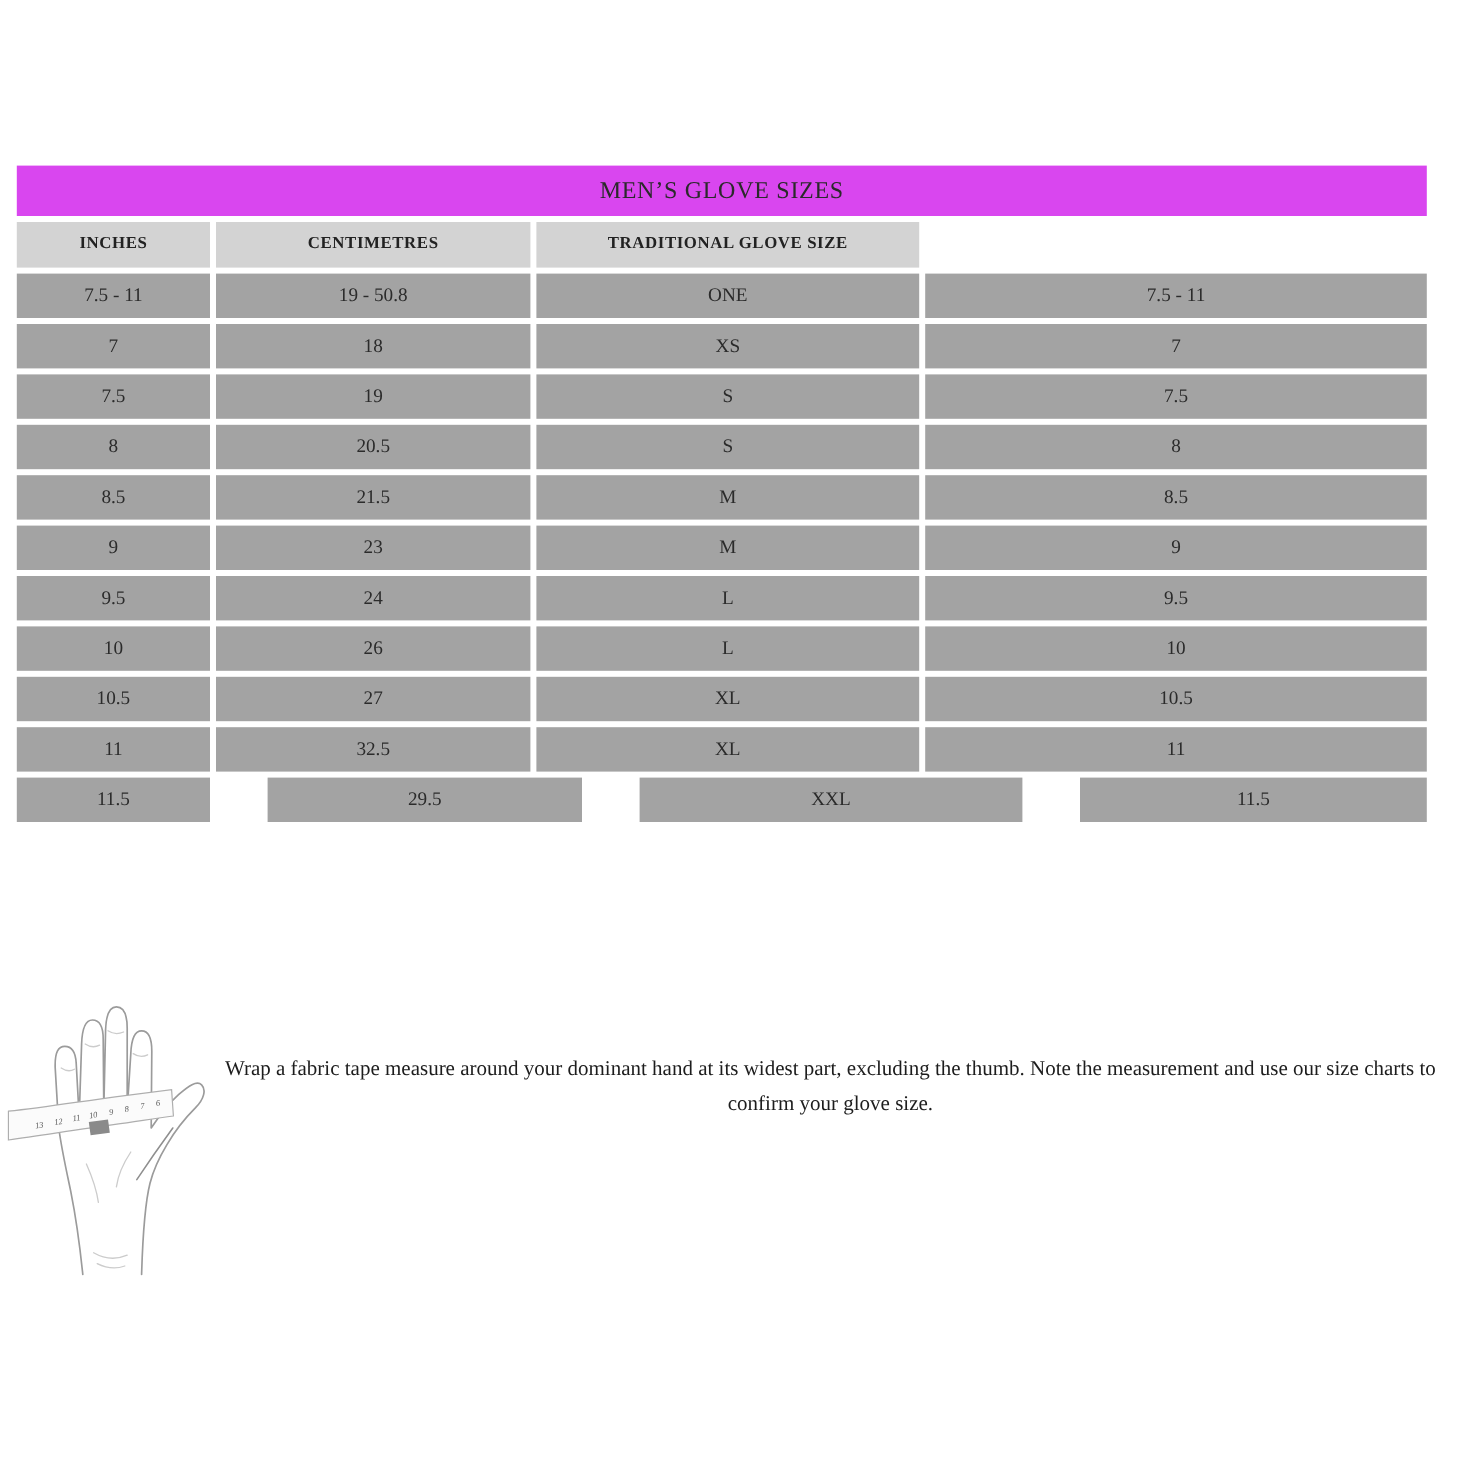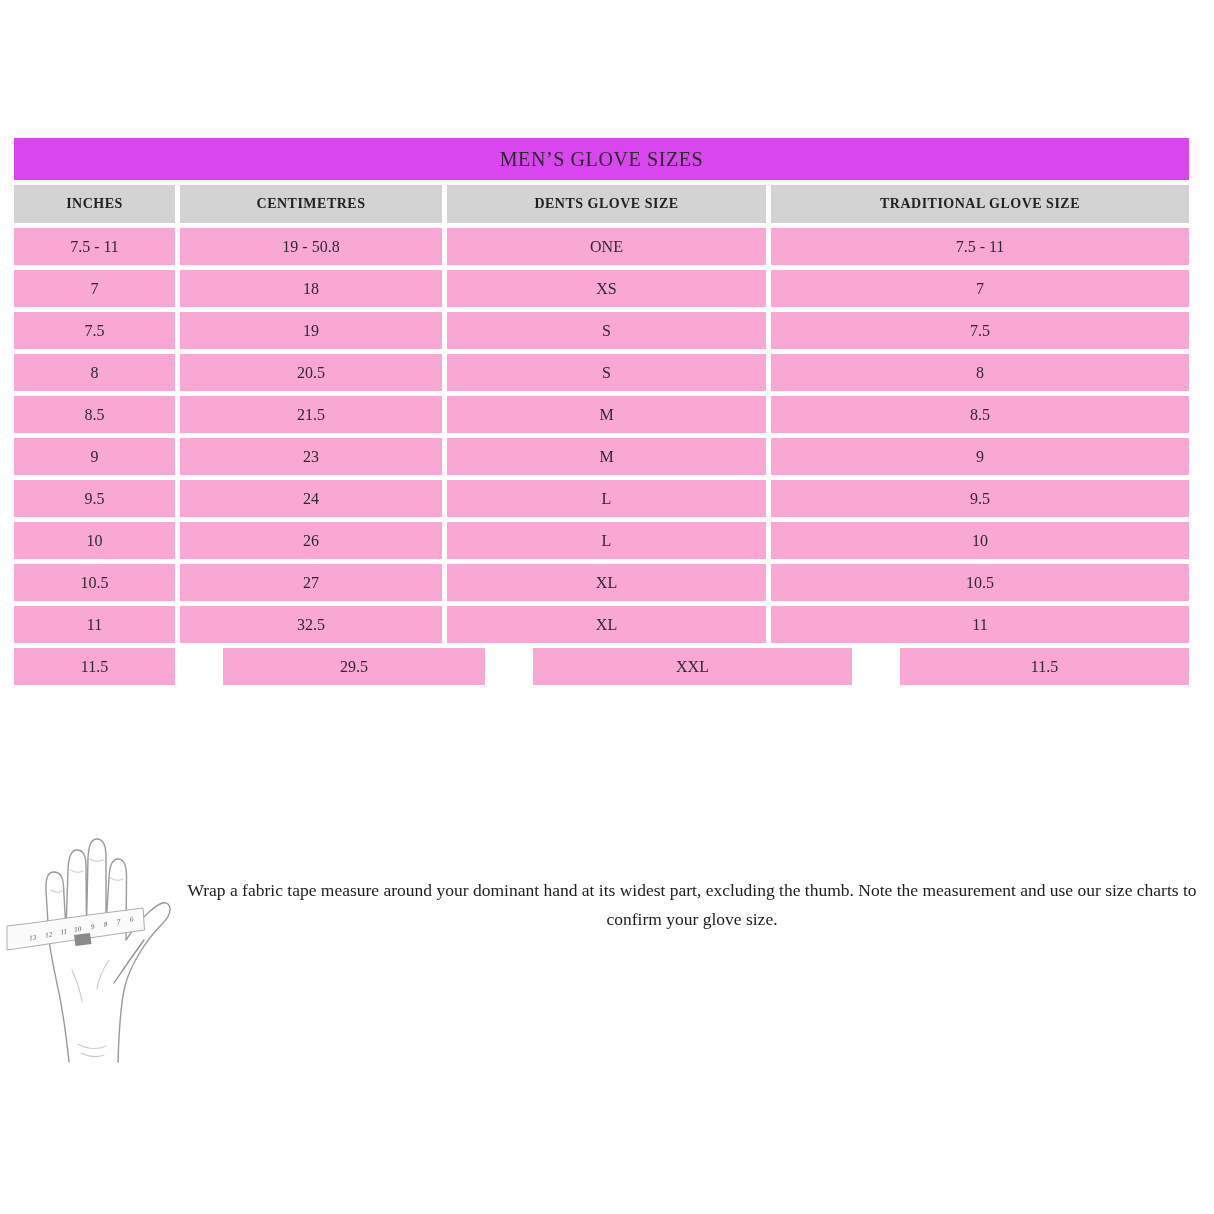--- a/index.html
+++ b/index.html
@@ -30,21 +30,21 @@
   }
   .trow {
     display: grid;
     grid-template-columns: 161px 262px 319px 1fr;
     gap: 5px;
     margin-bottom: 5px;
   }
   .trow:last-child { margin-bottom: 0; gap: 48px; }
   .cell {
     text-align: center;
-    background: #f9a8d4;
+    background: #a3a3a3;
     height: 37px;
     line-height: 37px;
     font-size: 16px;
     color: #2b2b2b;
   }
   .thead .cell {
     background: #d3d3d3;
     height: 38px;
     line-height: 38px;
     font-weight: bold;
@@ -76,21 +76,20 @@
 </style>
 </head>
 <body>
 
 <div class="size-table">
   <div class="title-bar">MEN’S GLOVE SIZES</div>
 
   <div class="trow thead">
     <div class="cell">INCHES</div>
     <div class="cell">CENTIMETRES</div>
-    <div class="cell">DENTS GLOVE SIZE</div>
     <div class="cell">TRADITIONAL GLOVE SIZE</div>
   </div>
 
   <div>
       <div class="trow">
         <div class="cell">7.5 - 11</div>
         <div class="cell">19 - 50.8</div>
         <div class="cell">ONE</div>
         <div class="cell">7.5 - 11</div>
       </div>

